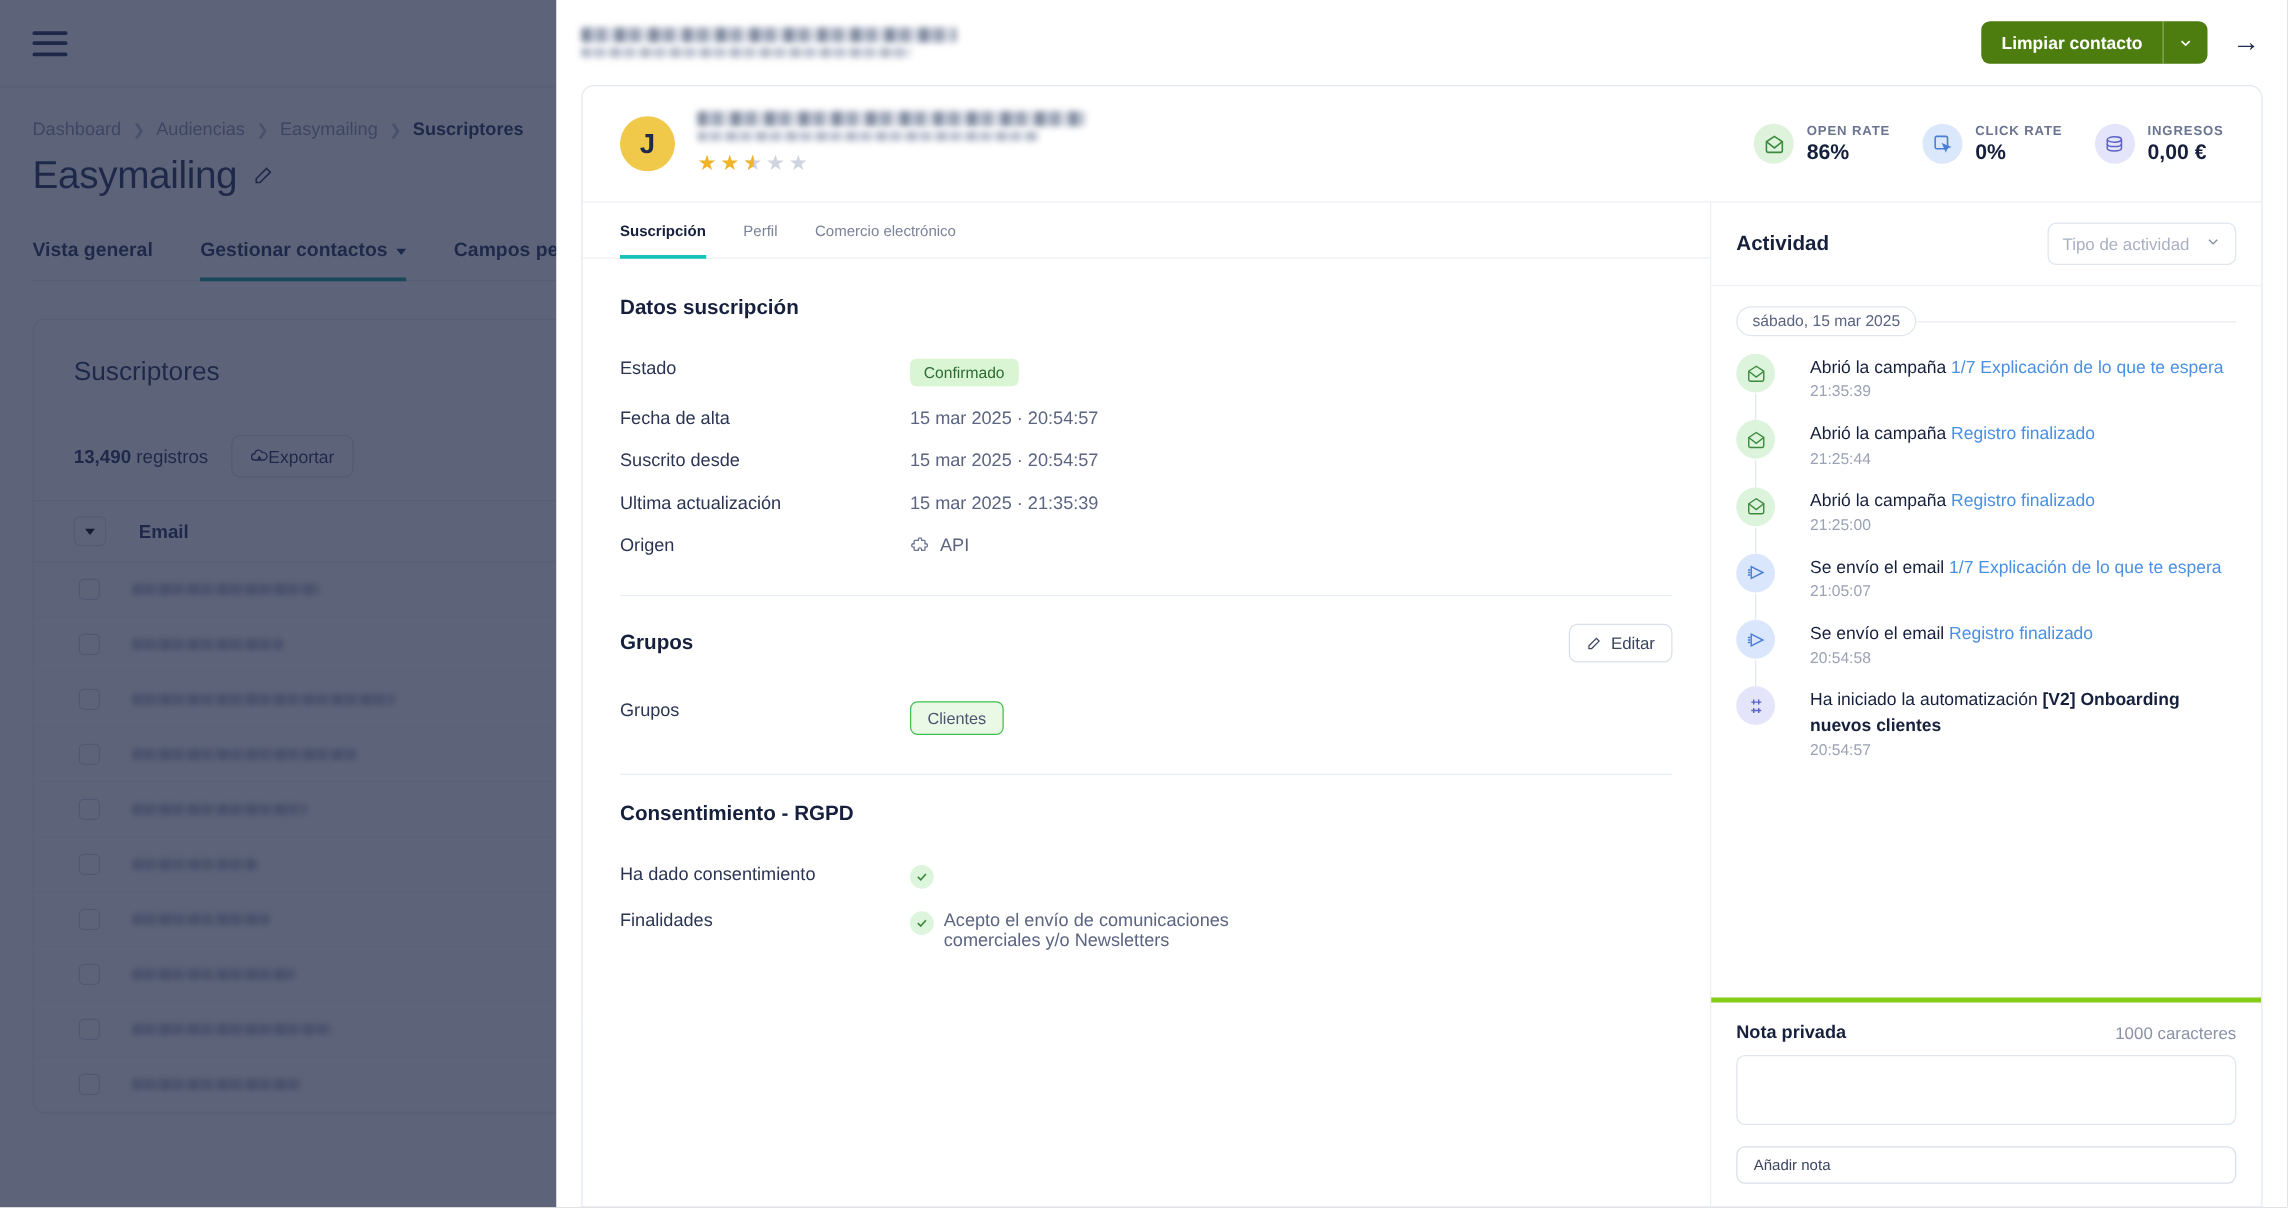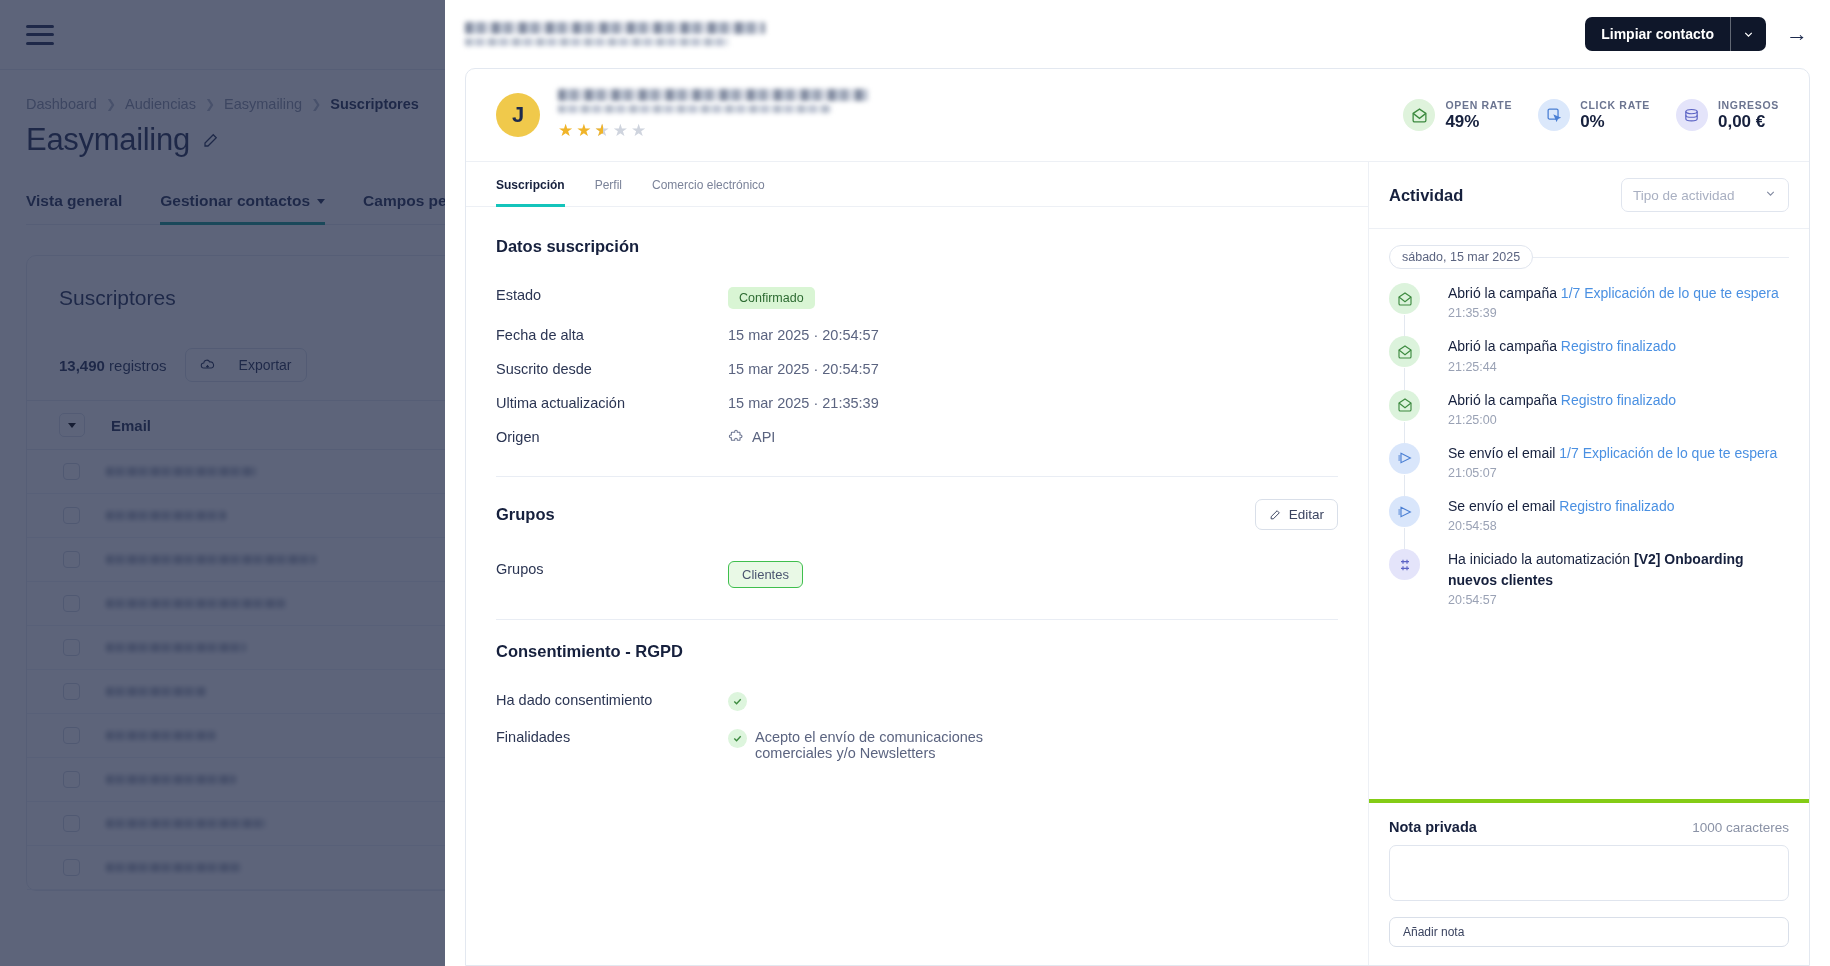--- a/index.html
+++ b/index.html
@@ -31,21 +31,21 @@
   .pencil { width: 18px; height: 18px; color: #1d2a4d; }
   .bg-tabs { display: flex; gap: 38px; margin-top: 34px; border-bottom: 1px solid #e6e9f0; padding-right: 26px; }
   .bg-tab { font-size: 15.5px; color: #1d2a4d; font-weight: 600; padding-bottom: 14px; position: relative; display: flex; align-items: center; gap: 7px; white-space: nowrap; }
   .bg-tab.active:after { content: ""; position: absolute; left: 0; right: 0; bottom: -1px; height: 3px; background: #0f9b8e; }
   .chev { width: 0; height: 0; border-left: 4.5px solid transparent; border-right: 4.5px solid transparent; border-top: 5px solid currentColor; display: inline-block; }
   .bg-card { margin-top: 30px; margin-right: 26px; border: 1px solid #e6e9f0; border-radius: 10px; background: #fff; }
   .bg-card-title { font-size: 21px; color: #1d2a4d; padding: 30px 32px 0; }
   .bg-toolbar { display: flex; align-items: center; gap: 18px; padding: 38px 32px 18px; }
   .records { font-size: 15px; color: #1d2a4d; }
   .records b { font-weight: 700; }
-  .btn-export { display: inline-flex; align-items: center; gap: 24px; border: 1px solid #d9dfe9; border-radius: 7px; padding: 8px 14px; font-size: 14px; color: #1d2a4d; background: #fff; }
+  .btn-export { display: inline-flex; align-items: center; gap: 0; border: 1px solid #d9dfe9; border-radius: 7px; padding: 8px 14px; font-size: 14px; color: #1d2a4d; background: #fff; }
   .bg-thead { display: flex; align-items: center; gap: 26px; border-top: 1px solid #e6e9f0; border-bottom: 1px solid #e6e9f0; padding: 12px 32px; }
   .sel-box { width: 26px; height: 24px; border: 1px solid #d9dfe9; border-radius: 5px; display: flex; align-items: center; justify-content: center; }
   .th-email { font-size: 15px; font-weight: 700; color: #1d2a4d; }
   .bg-row { display: flex; align-items: center; gap: 26px; padding: 13px 32px; border-bottom: 1px solid #eef1f6; }
   .cb { width: 17px; height: 17px; border: 1px solid #cfd6e2; border-radius: 4px; background: #fff; flex: none; margin-left: 4px; }
   .blur-bar { height: 9px; border-radius: 2px;
     background: repeating-linear-gradient(90deg,#9aa3b5 0 6px,#c3c9d6 6px 11px,#aab2c2 11px 17px,#d2d7e1 17px 23px);
     filter: blur(2.4px); opacity: .85; }
 
   .dim-overlay { position: absolute; inset: 0; background: rgba(30,40,70,0.72); }
@@ -56,21 +56,21 @@
     background: #ffffff; display: flex; flex-direction: column;
   }
   .panel-head { height: 68px; display: flex; align-items: center; padding: 0 22px 0 20px; gap: 14px; }
   .panel-head-blur { flex: 1; max-width: 300px; }
   .blur-title { height: 12px; border-radius: 2px;
     background: repeating-linear-gradient(90deg,#7d879c 0 7px,#bcc3d1 7px 13px,#98a1b3 13px 20px,#d6dae3 20px 27px);
     filter: blur(2.6px); }
   .blur-title.sub { height: 8px; margin-top: 4px; width: 88%;
     background: repeating-linear-gradient(90deg,#aab2c2 0 6px,#d3d8e1 6px 12px,#b7bece 12px 18px,#e0e4ea 18px 24px); }
   .head-actions { margin-left: auto; display: flex; align-items: center; gap: 20px; }
-  .split-btn { display: flex; align-items: stretch; border-radius: 7px; overflow: hidden; background: #0f172a; }
+  .split-btn { display: flex; align-items: stretch; border-radius: 7px; overflow: hidden; background: #4d7c0f; }
   .split-btn .main { padding: 9px 16px; color: #fff; font-size: 14px; font-weight: 600; }
   .split-btn .drop { padding: 9px 11px; color: #fff; border-left: 1px solid rgba(255,255,255,.35); display: flex; align-items: center; }
   .arrow-right { font-size: 22px; color: #1d2a4d; line-height: 1; }
 
   .panel-card {
     flex: 1; margin: 0 20px 0 20px; border: 1px solid #e3e8f0; border-top-left-radius: 10px; border-top-right-radius: 10px;
     display: flex; flex-direction: column; overflow: hidden; background: #fff;
   }
   .contact-head { display: flex; align-items: center; padding: 20px 30px; border-bottom: 1px solid #edf0f5; gap: 18px; }
   .avatar { width: 44px; height: 44px; border-radius: 50%; background: #f0c94b; color: #1d2a4d;
@@ -103,21 +103,21 @@
   .sec-head { display: flex; align-items: center; margin-bottom: 22px; }
   .btn-edit { margin-left: auto; display: inline-flex; align-items: center; gap: 7px; border: 1px solid #d9dfe9; border-radius: 7px; padding: 7px 13px; font-size: 13.5px; color: #3b4460; background: #fff; }
   .divider { height: 1px; background: #e9edf4; margin: 22px 0; }
   .check-ico { width: 19px; height: 19px; border-radius: 50%; background: #ddf5dd; display: inline-flex; align-items: center; justify-content: center; flex: none; }
   .check-ico svg { width: 11px; height: 11px; }
 
   
   .right-col { width: 440px; flex: none; display: flex; flex-direction: column; min-height: 0; }
   .act-head { display: flex; align-items: center; padding: 16px 20px; border-bottom: 1px solid #edf0f5; }
   .act-title { font-size: 16.5px; font-weight: 700; color: #16203d; }
-  .act-select { margin-left: auto; width: 168px; border: 1px solid #e0e5ee; border-radius: 7px; padding: 8px 11px;
+  .act-select { margin-left: auto; width: 151px; border: 1px solid #e0e5ee; border-radius: 7px; padding: 8px 11px;
     display: flex; align-items: center; font-size: 13.5px; color: #a9b0c2; }
   .act-select .cv { margin-left: auto; color: #8089a0; }
   .timeline { flex: 1; overflow: hidden; padding: 16px 20px 0; position: relative; }
   .date-chip-row { display: flex; align-items: center; gap: 0; margin-bottom: 14px; }
   .date-chip { border: 1px solid #e0e5ee; border-radius: 14px; padding: 4px 12px; font-size: 12.5px; color: #5b6480; background: #fff; }
   .date-line { flex: 1; height: 1px; background: #e8ecf3; }
   .tl-item { display: flex; gap: 28px; position: relative; padding-bottom: 16px; }
   .tl-item:before { content: ""; position: absolute; left: 15px; top: 32px; bottom: 0; width: 1px; background: #e3e8f0; }
   .tl-item:last-child:before { display: none; }
   .tl-ico { width: 31px; height: 31px; border-radius: 50%; display: flex; align-items: center; justify-content: center; flex: none; z-index: 1; }
@@ -284,21 +284,21 @@
         <div class="stats">
           <div class="stat">
             <div class="stat-ico" style="background:#dff3dc;color:#3c8a3f">
               <svg width="17" height="17" viewBox="0 0 24 24" fill="none" stroke="currentColor" stroke-width="1.8">
                   <path d="M3 9l9-6 9 6v10a2 2 0 01-2 2H5a2 2 0 01-2-2V9z"></path>
                   <path d="M3 9l9 7 9-7"></path>
                 </svg>
             </div>
             <div>
               <div class="stat-lab">OPEN RATE</div>
-              <div class="stat-val">49%</div>
+              <div class="stat-val">86%</div>
             </div>
           </div>
           <div class="stat">
             <div class="stat-ico" style="background:#dbe8fb;color:#4a7fd4">
               <svg width="17" height="17" viewBox="0 0 24 24" fill="none" stroke="currentColor" stroke-width="1.8">
                   <rect x="3" y="3" width="14" height="14" rx="2"></rect>
                   <path d="M12 12l7 3-3 1-1 3-3-7z" fill="currentColor"></path>
                 </svg>
             </div>
             <div>

